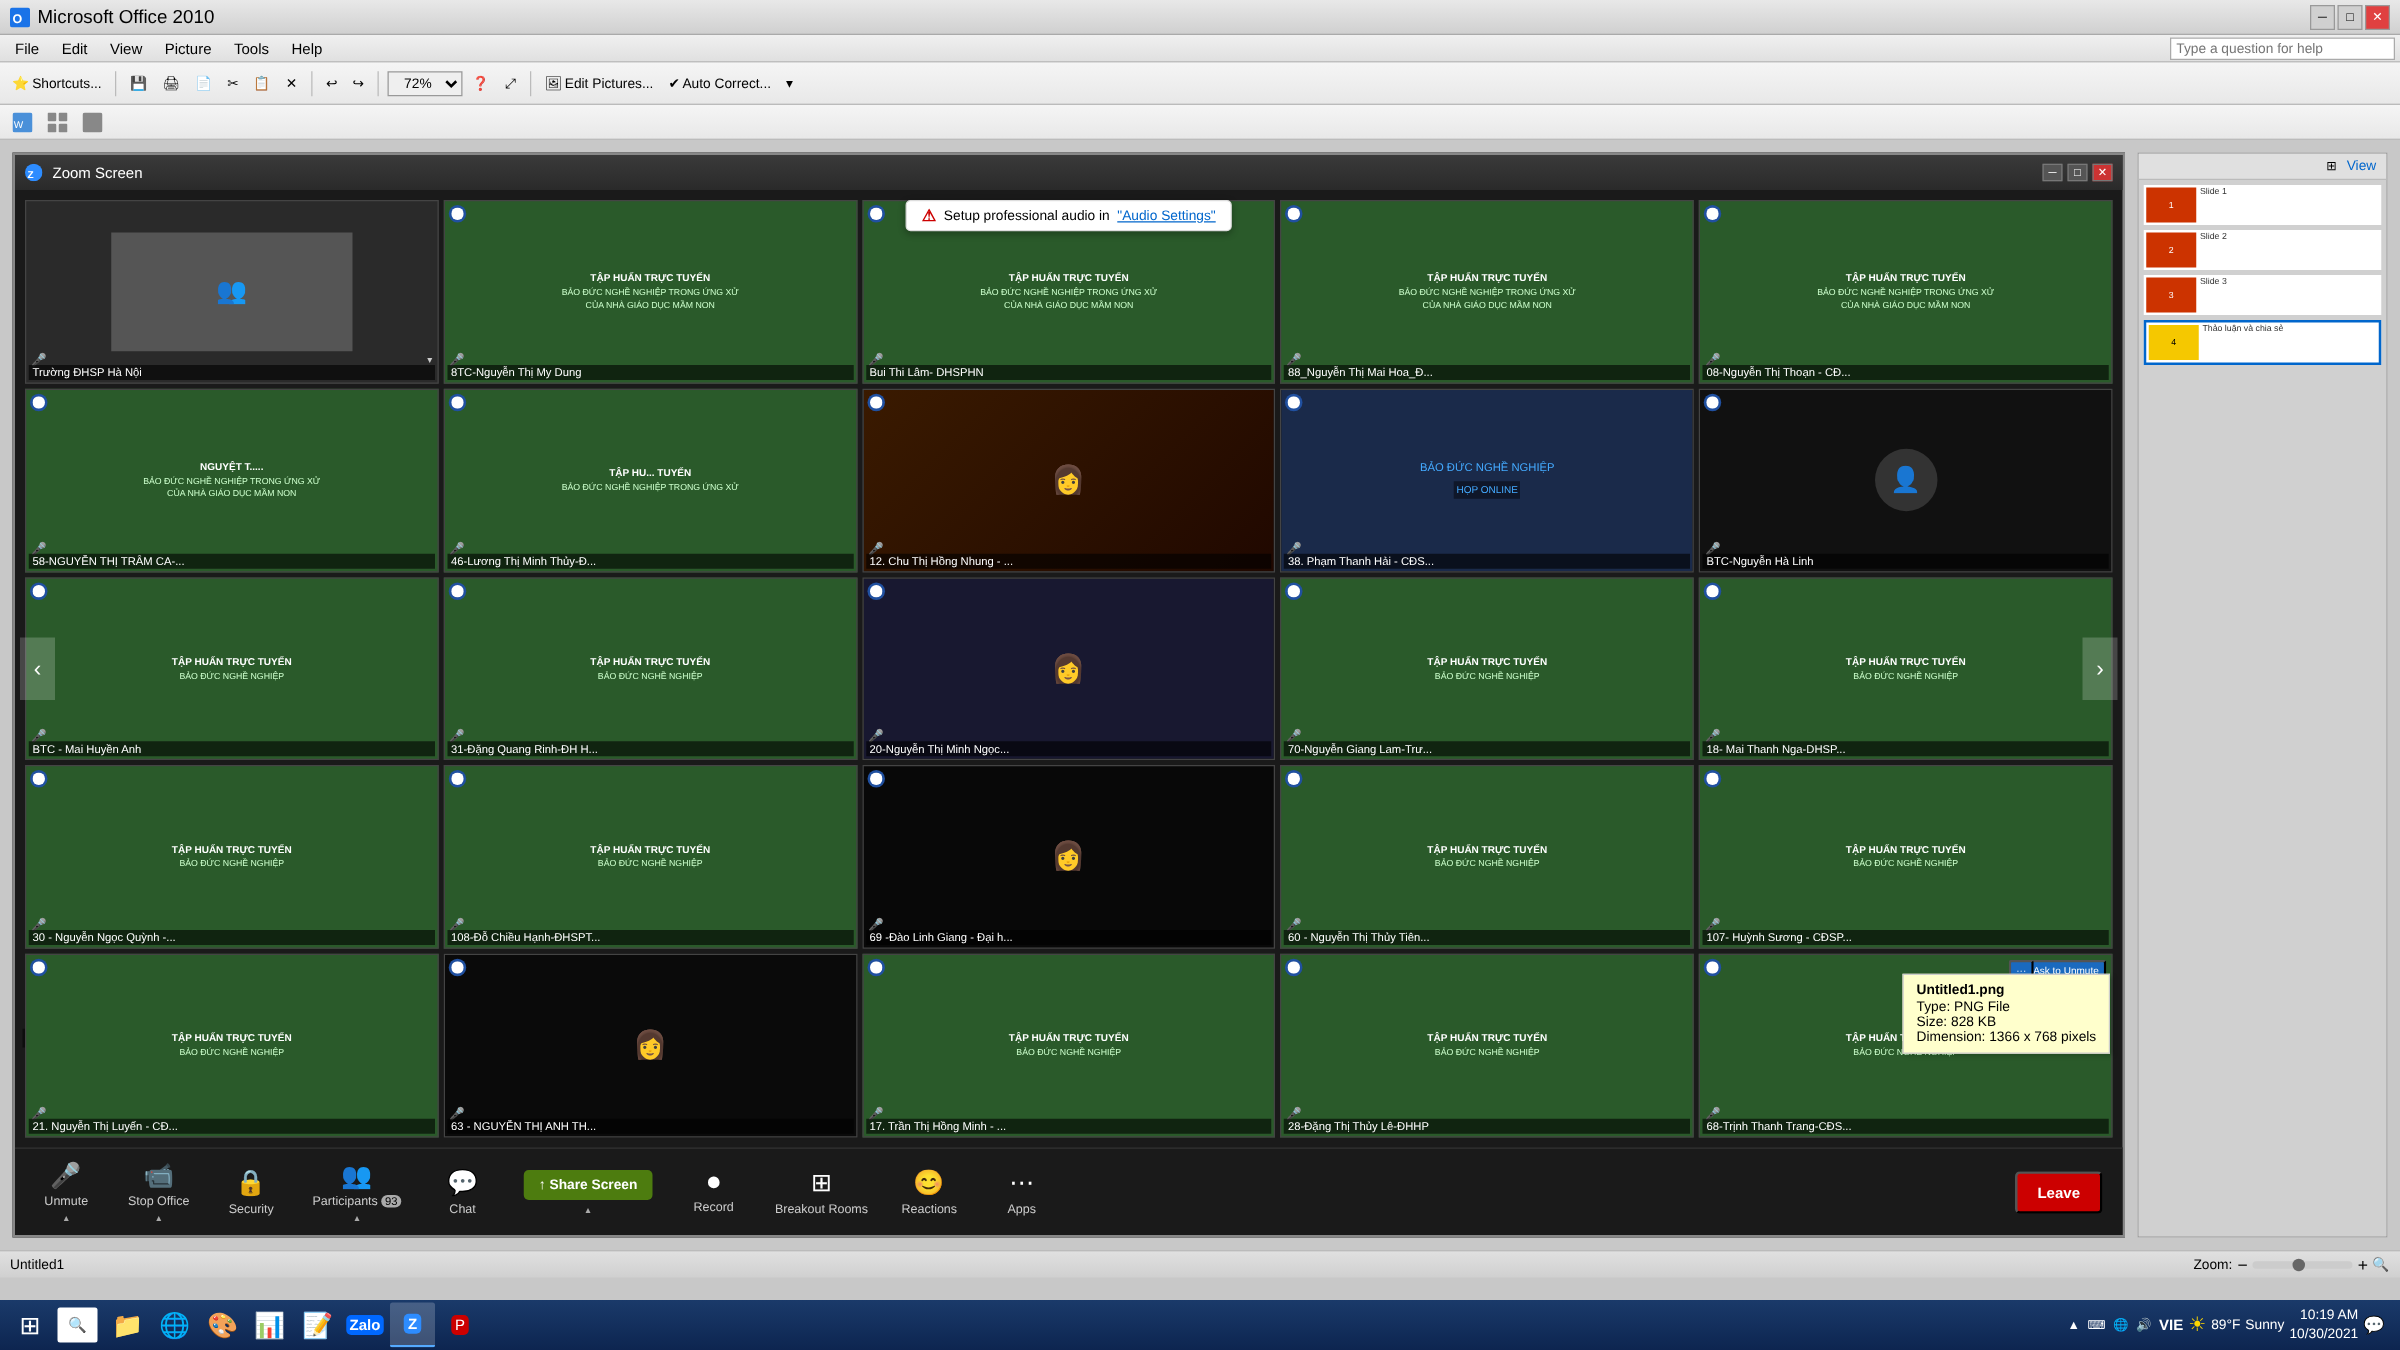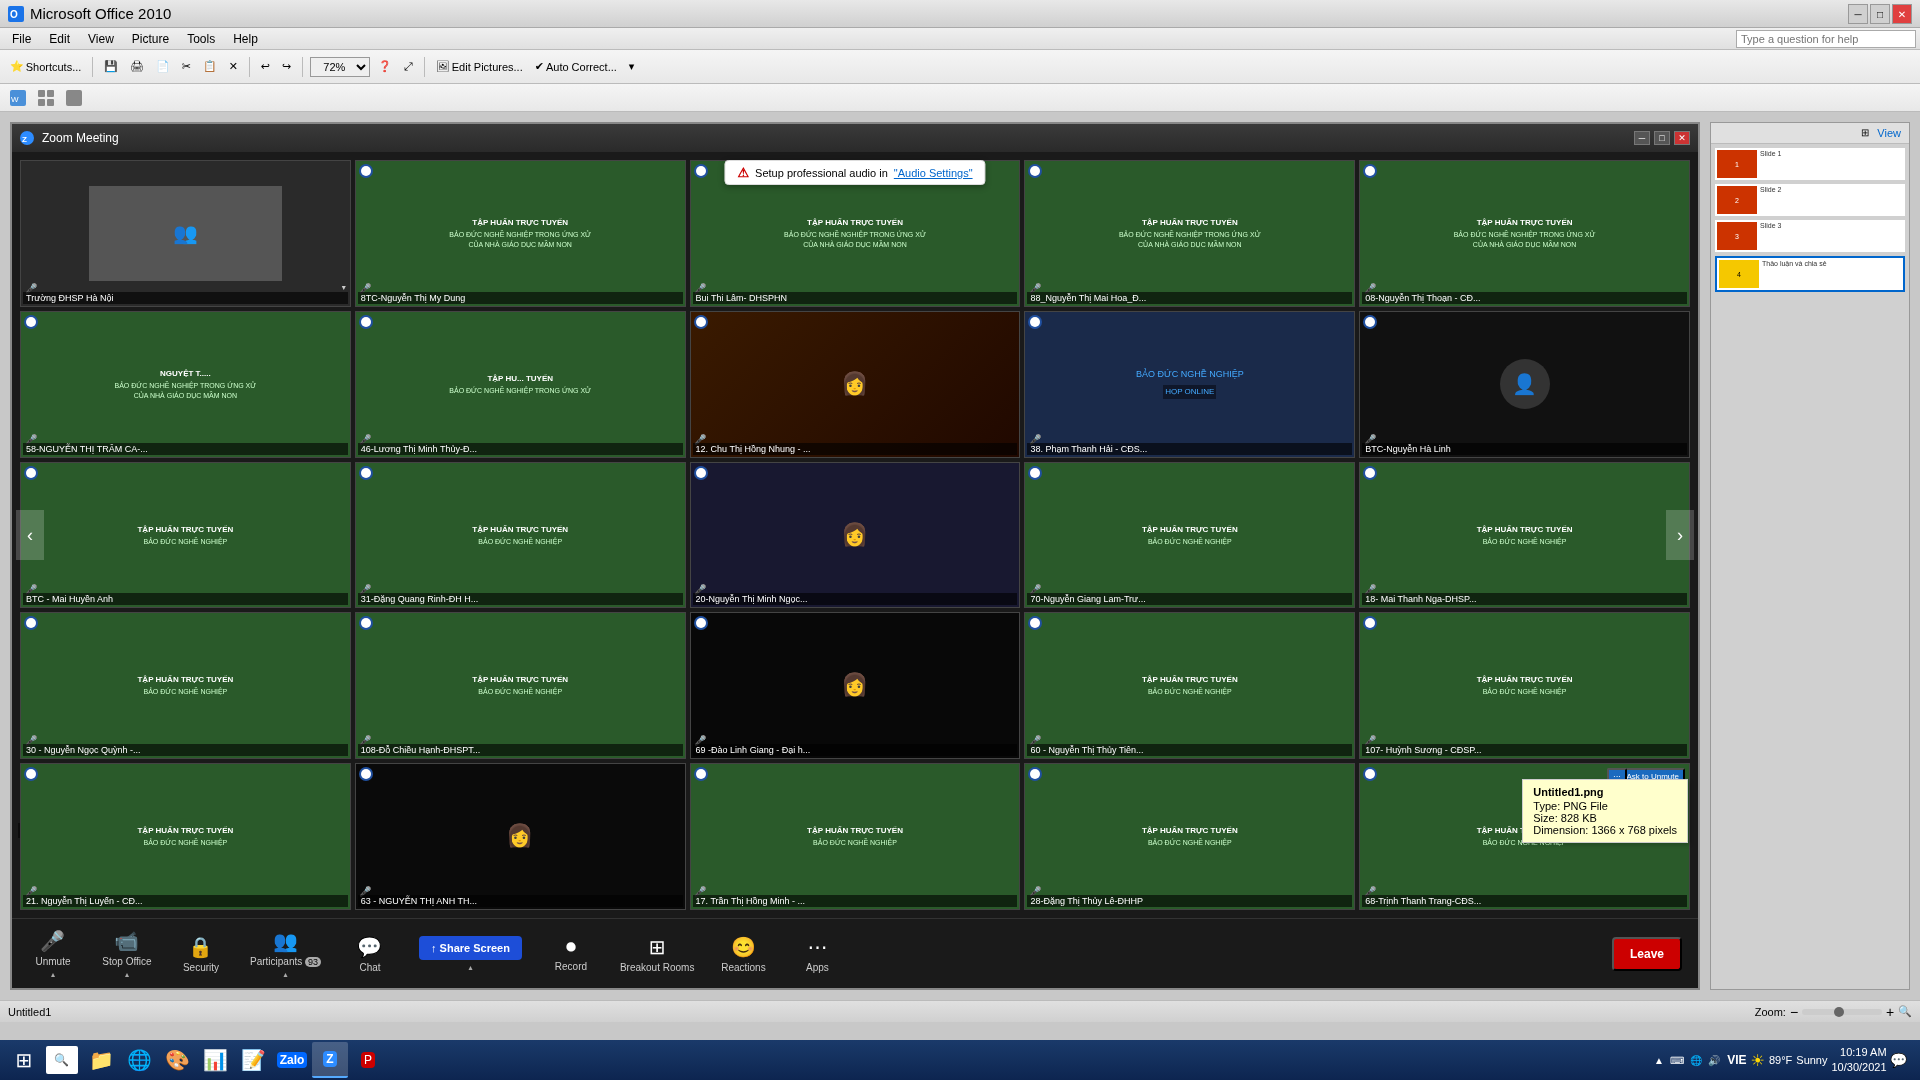--- a/index.html
+++ b/index.html
@@ -238,21 +238,21 @@
       align-items: center;
       gap: 3px;
       cursor: pointer;
       color: #fff;
       font-size: 10px;
       min-width: 50px;
     }
     .zoom-btn-icon { font-size: 20px; }
     .zoom-btn-label { font-size: 10px; color: #ccc; }
     .zoom-share-btn {
-      background: #1d4ed8;
+      background: #4d7c0f;
       padding: 6px 12px;
       border-radius: 4px;
       color: #fff;
       font-size: 11px;
       font-weight: bold;
     }
     .zoom-leave-btn {
       background: #cc0000;
       padding: 8px 16px;
       border-radius: 4px;
@@ -588,21 +588,21 @@
 
 <div class="main-area">
 
   <div class="zoom-window">
 
     <div class="zoom-title-bar">
       <svg width="14" height="14" viewBox="0 0 14 14">
           <circle cx="7" cy="7" r="7" fill="#2d8cff"></circle>
           <text x="2" y="11" font-size="8" fill="white" font-weight="bold">Z</text>
         </svg>
-      <span>Zoom Meeting</span>
+      <span>Zoom Screen</span>
       <div class="zoom-title-controls">
         <button class="zoom-title-btn">─</button>
         <button class="zoom-title-btn">□</button>
         <button class="zoom-title-btn" style="background:#cc3333;">✕</button>
       </div>
     </div>
 
     <div class="audio-banner">
       <span class="audio-banner-icon">⚠</span>
       <span>Setup professional audio in</span>

